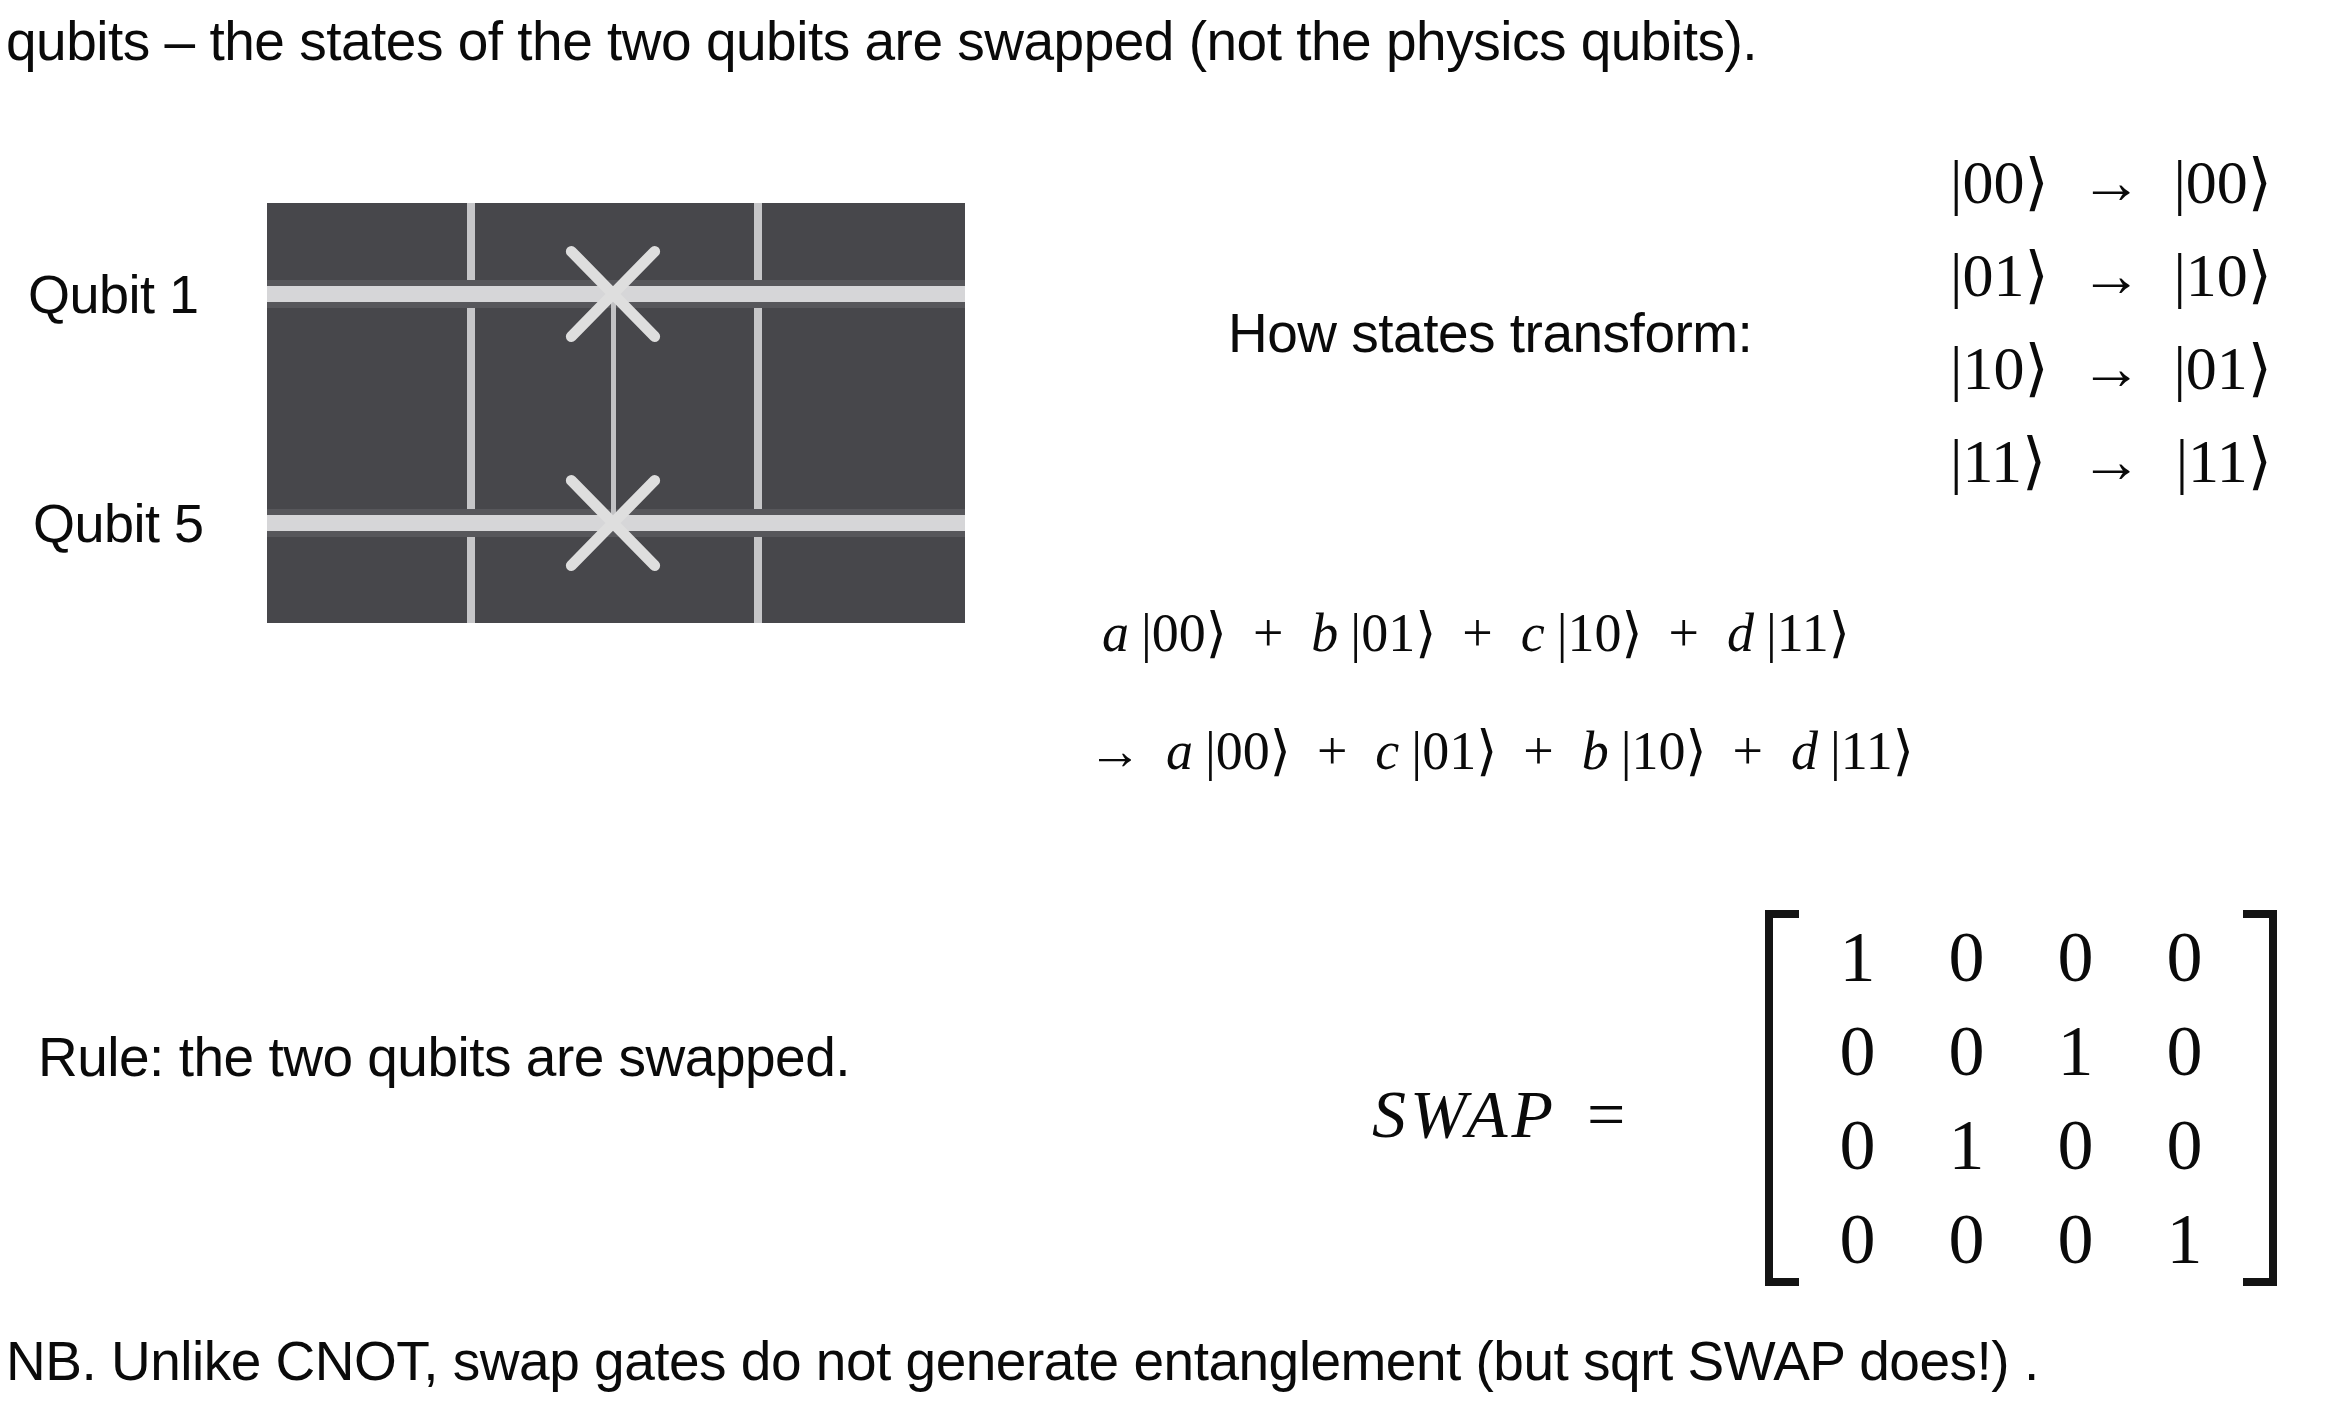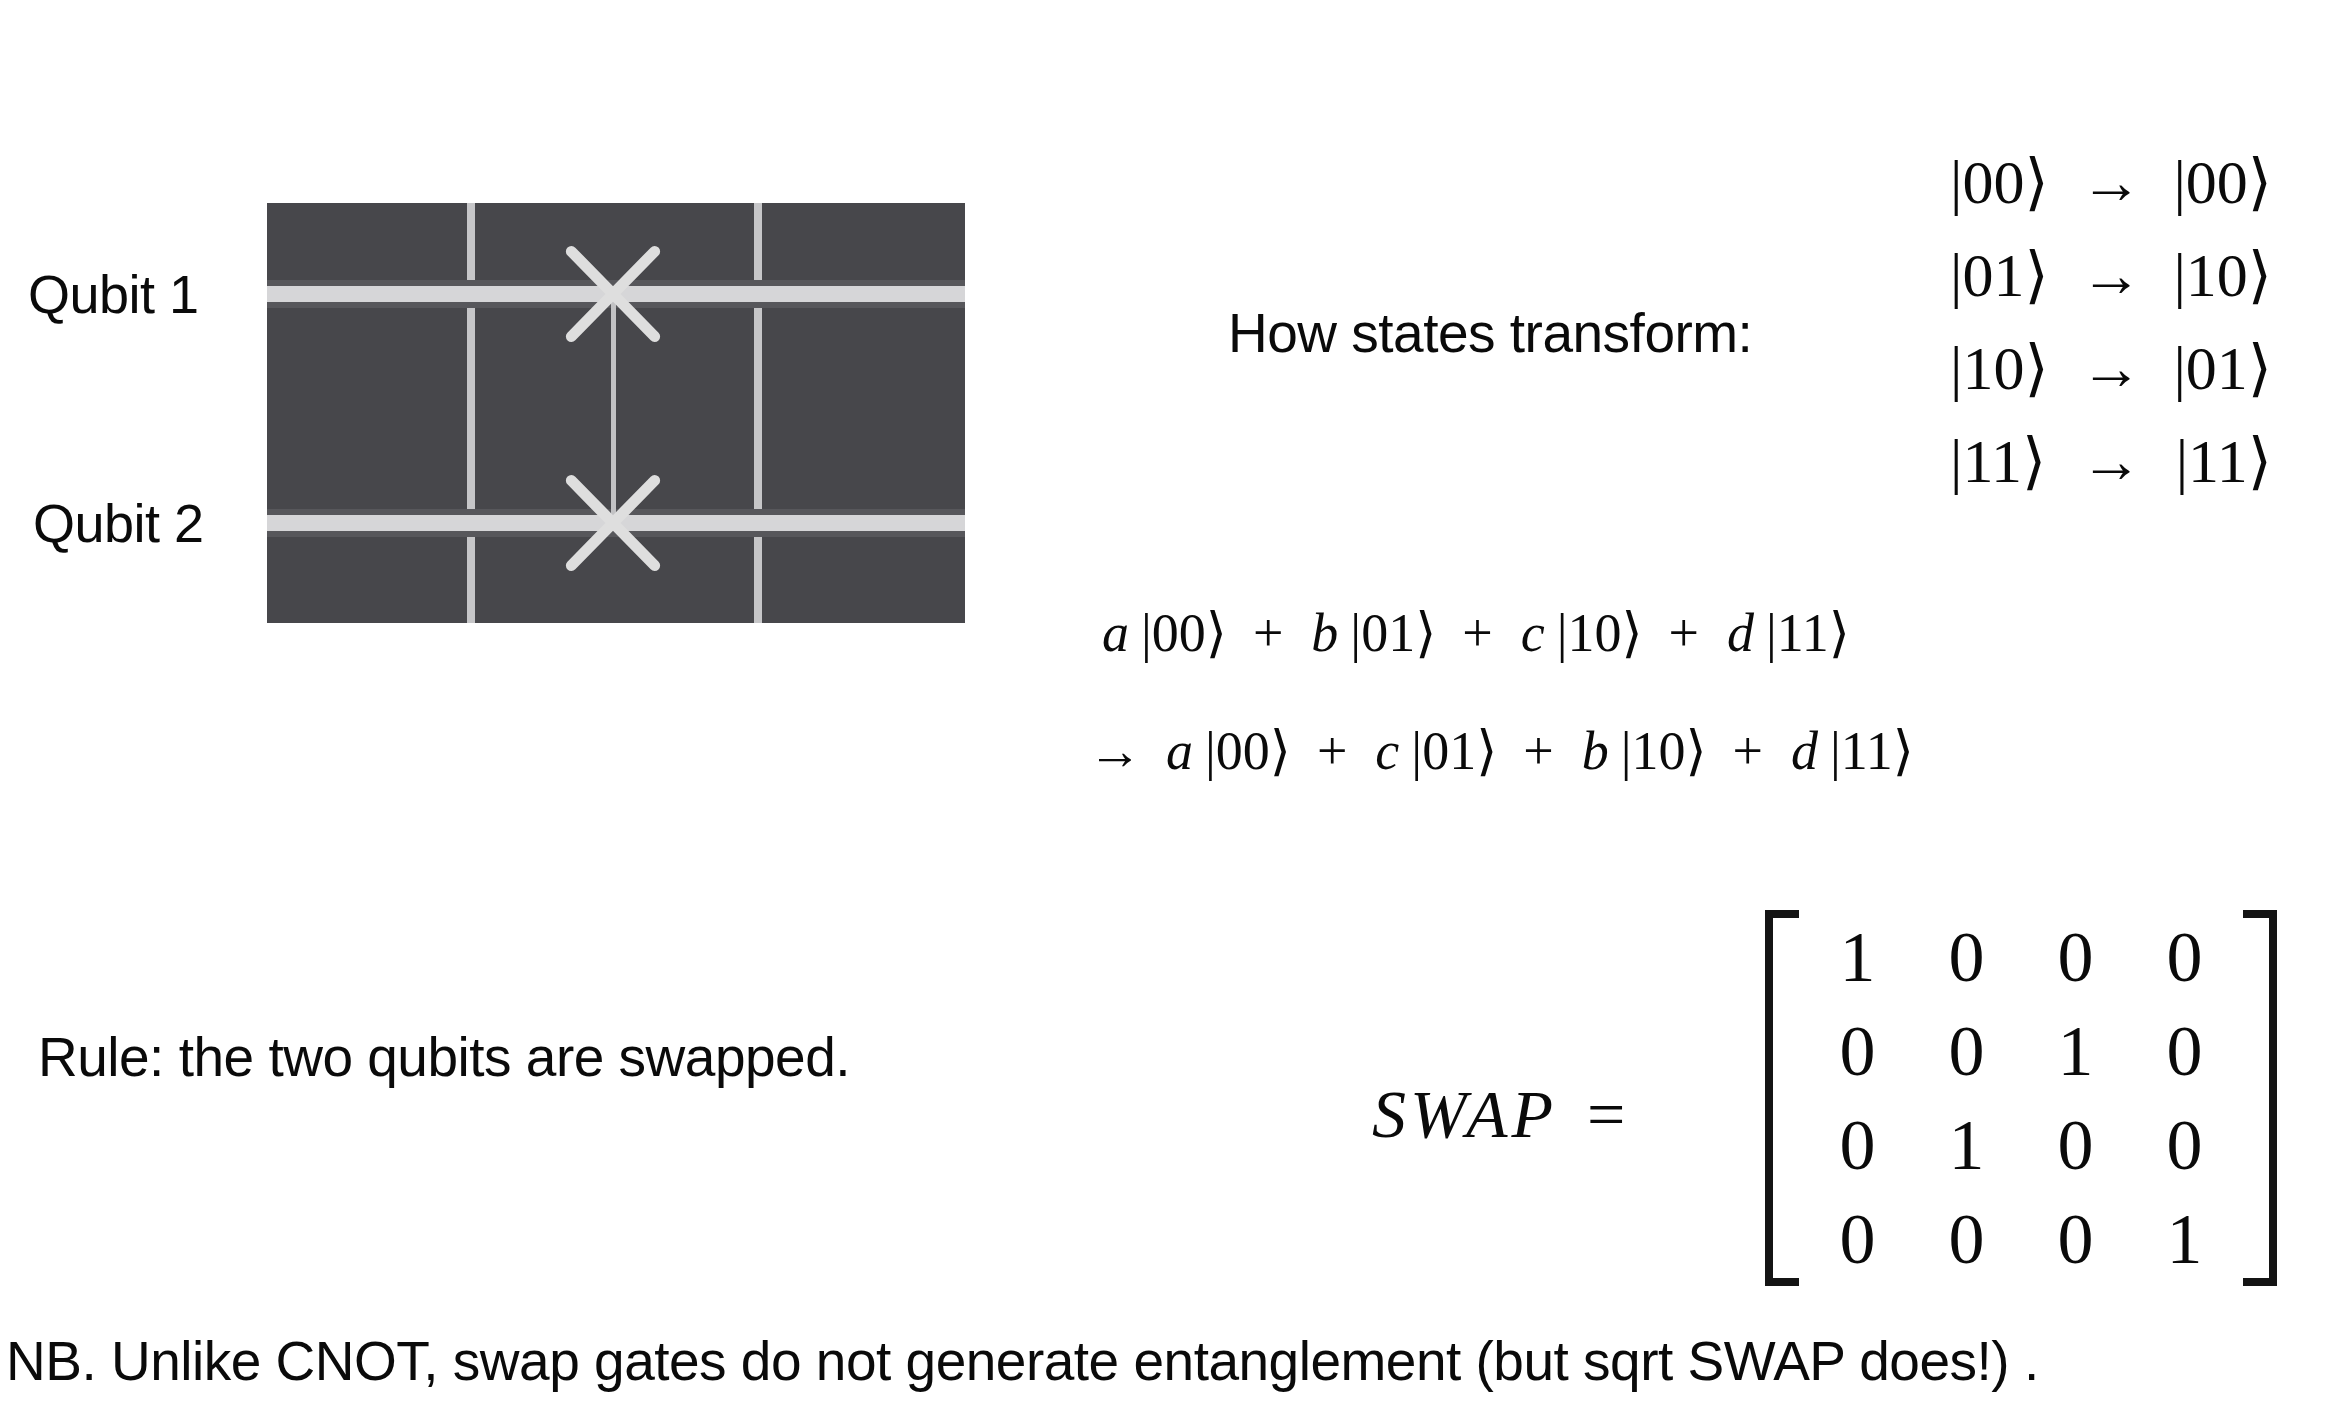--- a/index.html
+++ b/index.html
@@ -72,20 +72,21 @@
     display:grid;grid-template-columns:repeat(4,109px);grid-auto-rows:94px;
     margin:0 4px;font-size:72px;
   }
   .mcell{display:flex;align-items:center;justify-content:center;}
 </style>
 </head>
 <body>
 
 <div class="canvas">
 
+  <div class="abs sans title-line">qubits – the states of the two qubits are swapped (not the physics qubits).</div>
 
   <div class="panel" style="background: rgb(71, 71, 75);">
     <div class="divider" style="left: 200px; background: rgb(198, 198, 200);"></div>
     <div class="divider" style="left: 487px; background: rgb(198, 198, 200);"></div>
     <div class="wire-halo" style="top: 77px; background: rgb(87, 87, 91);">
       <div class="wire" style="background: rgb(214, 214, 216);"></div>
     </div>
     <div class="wire-halo" style="top: 306px; background: rgb(87, 87, 91);">
       <div class="wire" style="background: rgb(214, 214, 216);"></div>
     </div>
@@ -94,21 +95,21 @@
       <div class="xbar a" style="background: rgb(222, 222, 222);"></div>
       <div class="xbar b" style="background: rgb(222, 222, 222);"></div>
     </div>
     <div class="swap-x" style="left:346px;top:320px">
       <div class="xbar a" style="background: rgb(222, 222, 222);"></div>
       <div class="xbar b" style="background: rgb(222, 222, 222);"></div>
     </div>
   </div>
 
   <div class="abs sans qubit-label q1">Qubit 1</div>
-  <div class="abs sans qubit-label q2">Qubit 2</div>
+  <div class="abs sans qubit-label q2">Qubit 5</div>
 
   <div class="abs sans transforms-heading">How states transform:</div>
   <div class="abs math t-rows">
       <div class="t-row">
         <span class="tk-ket">|00⟩</span>
         <span class="tk-arr">→</span>
         <span class="tk-ket">|00⟩</span>
       </div>
       <div class="t-row">
         <span class="tk-ket">|01⟩</span>

